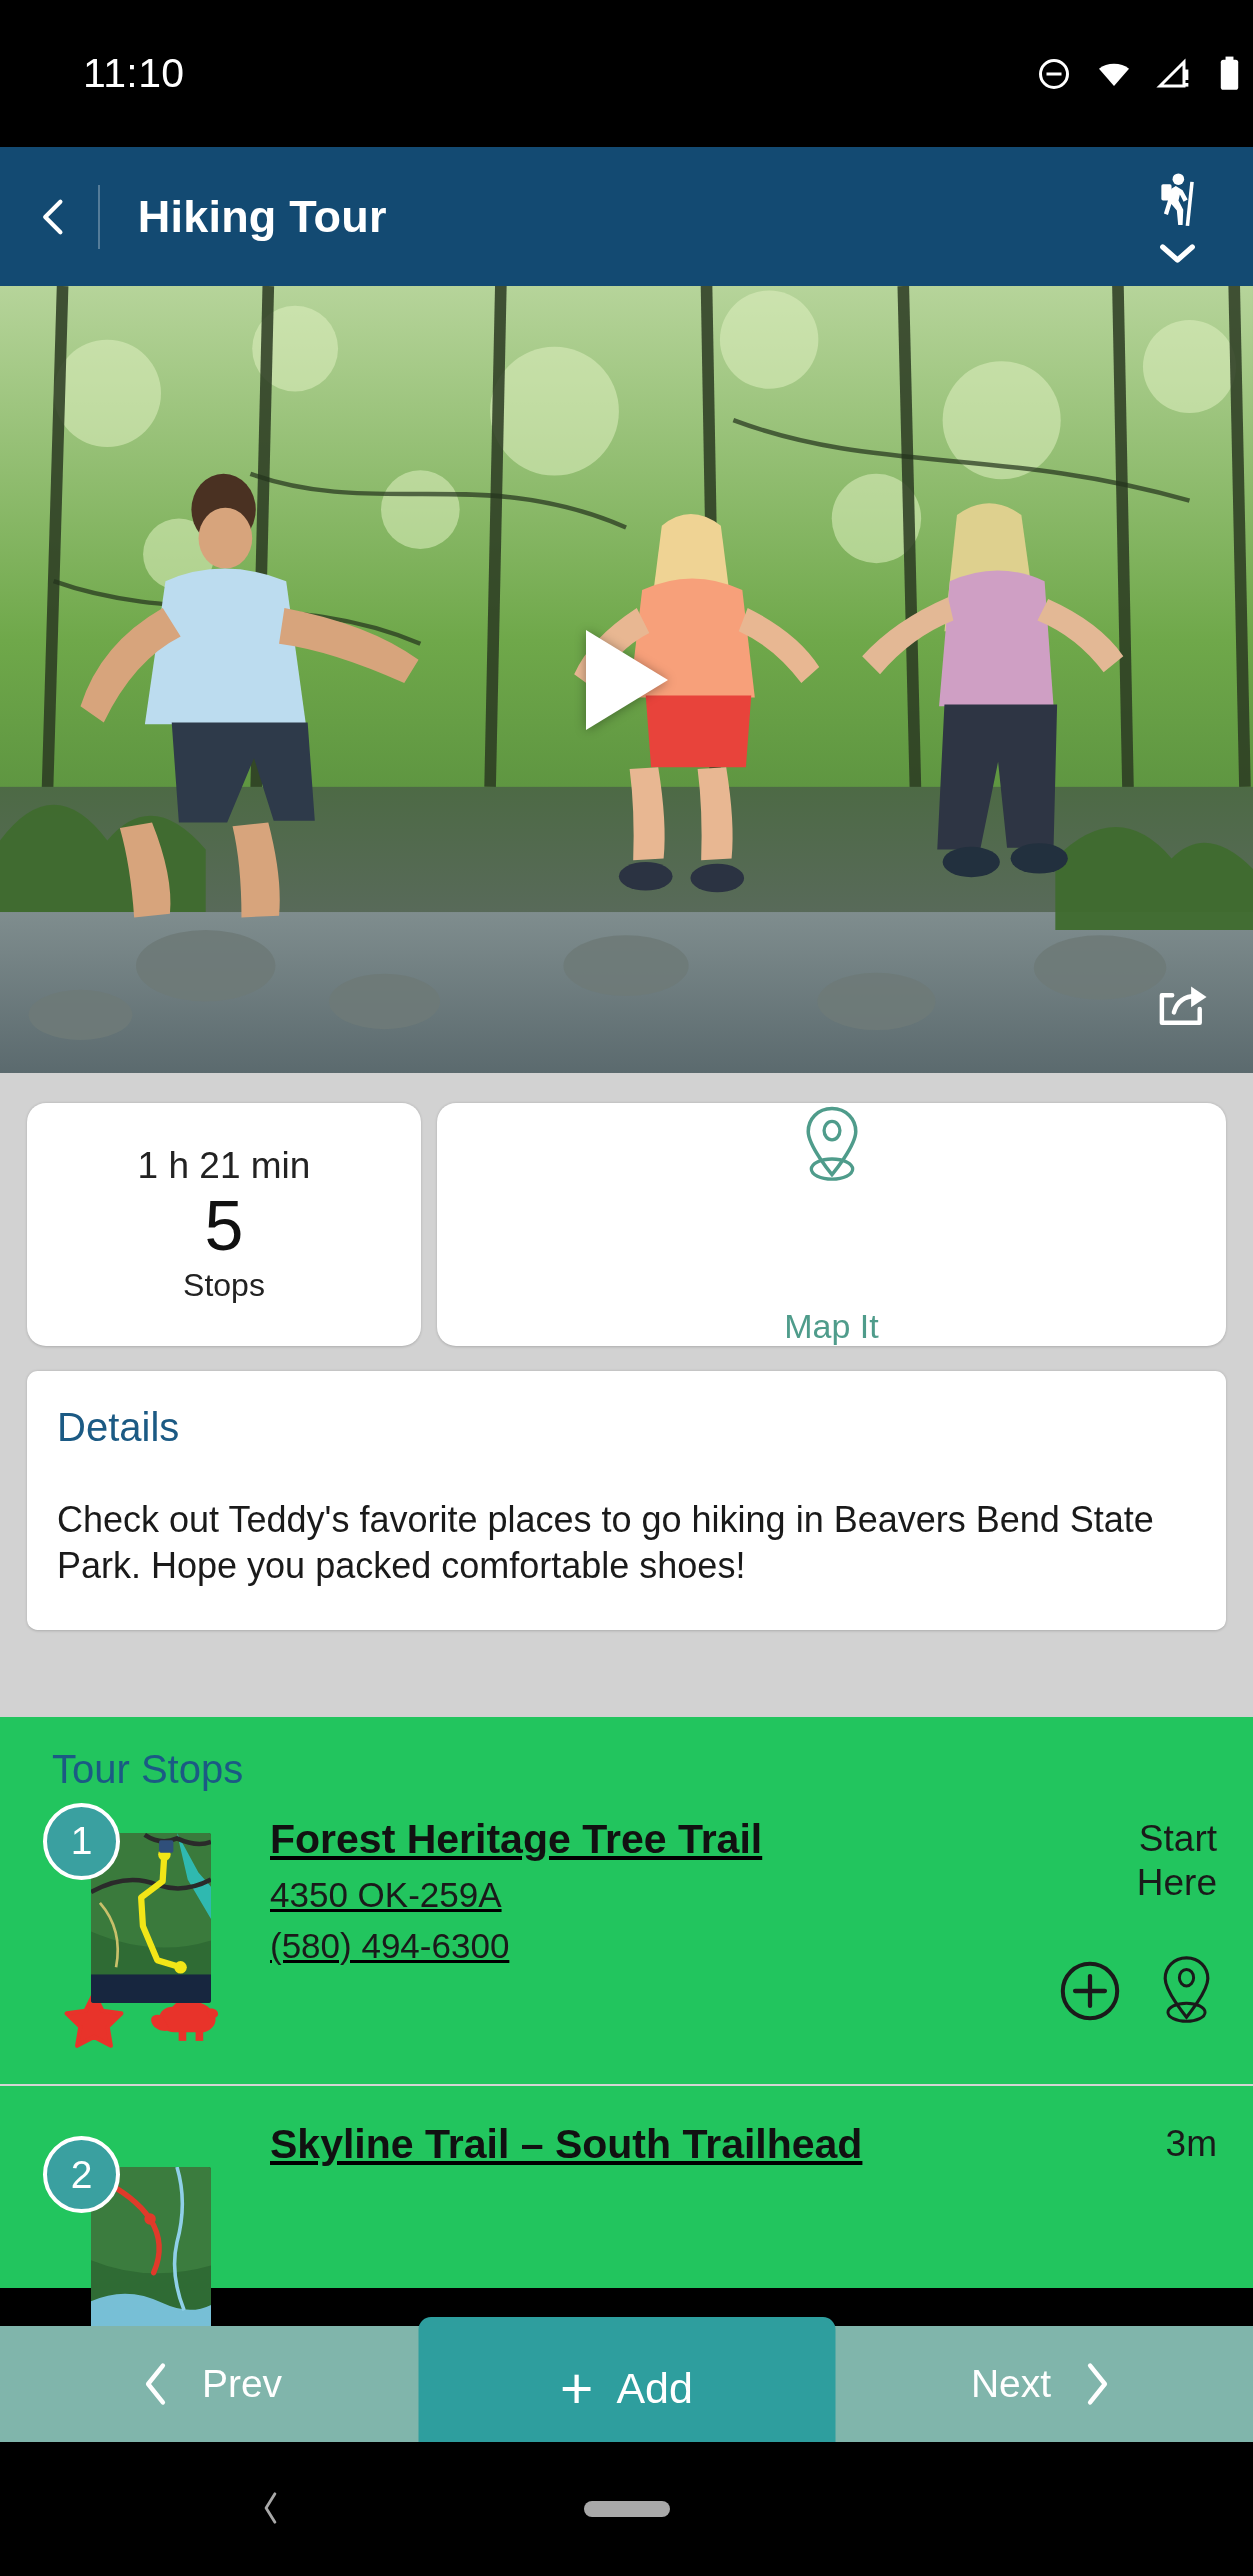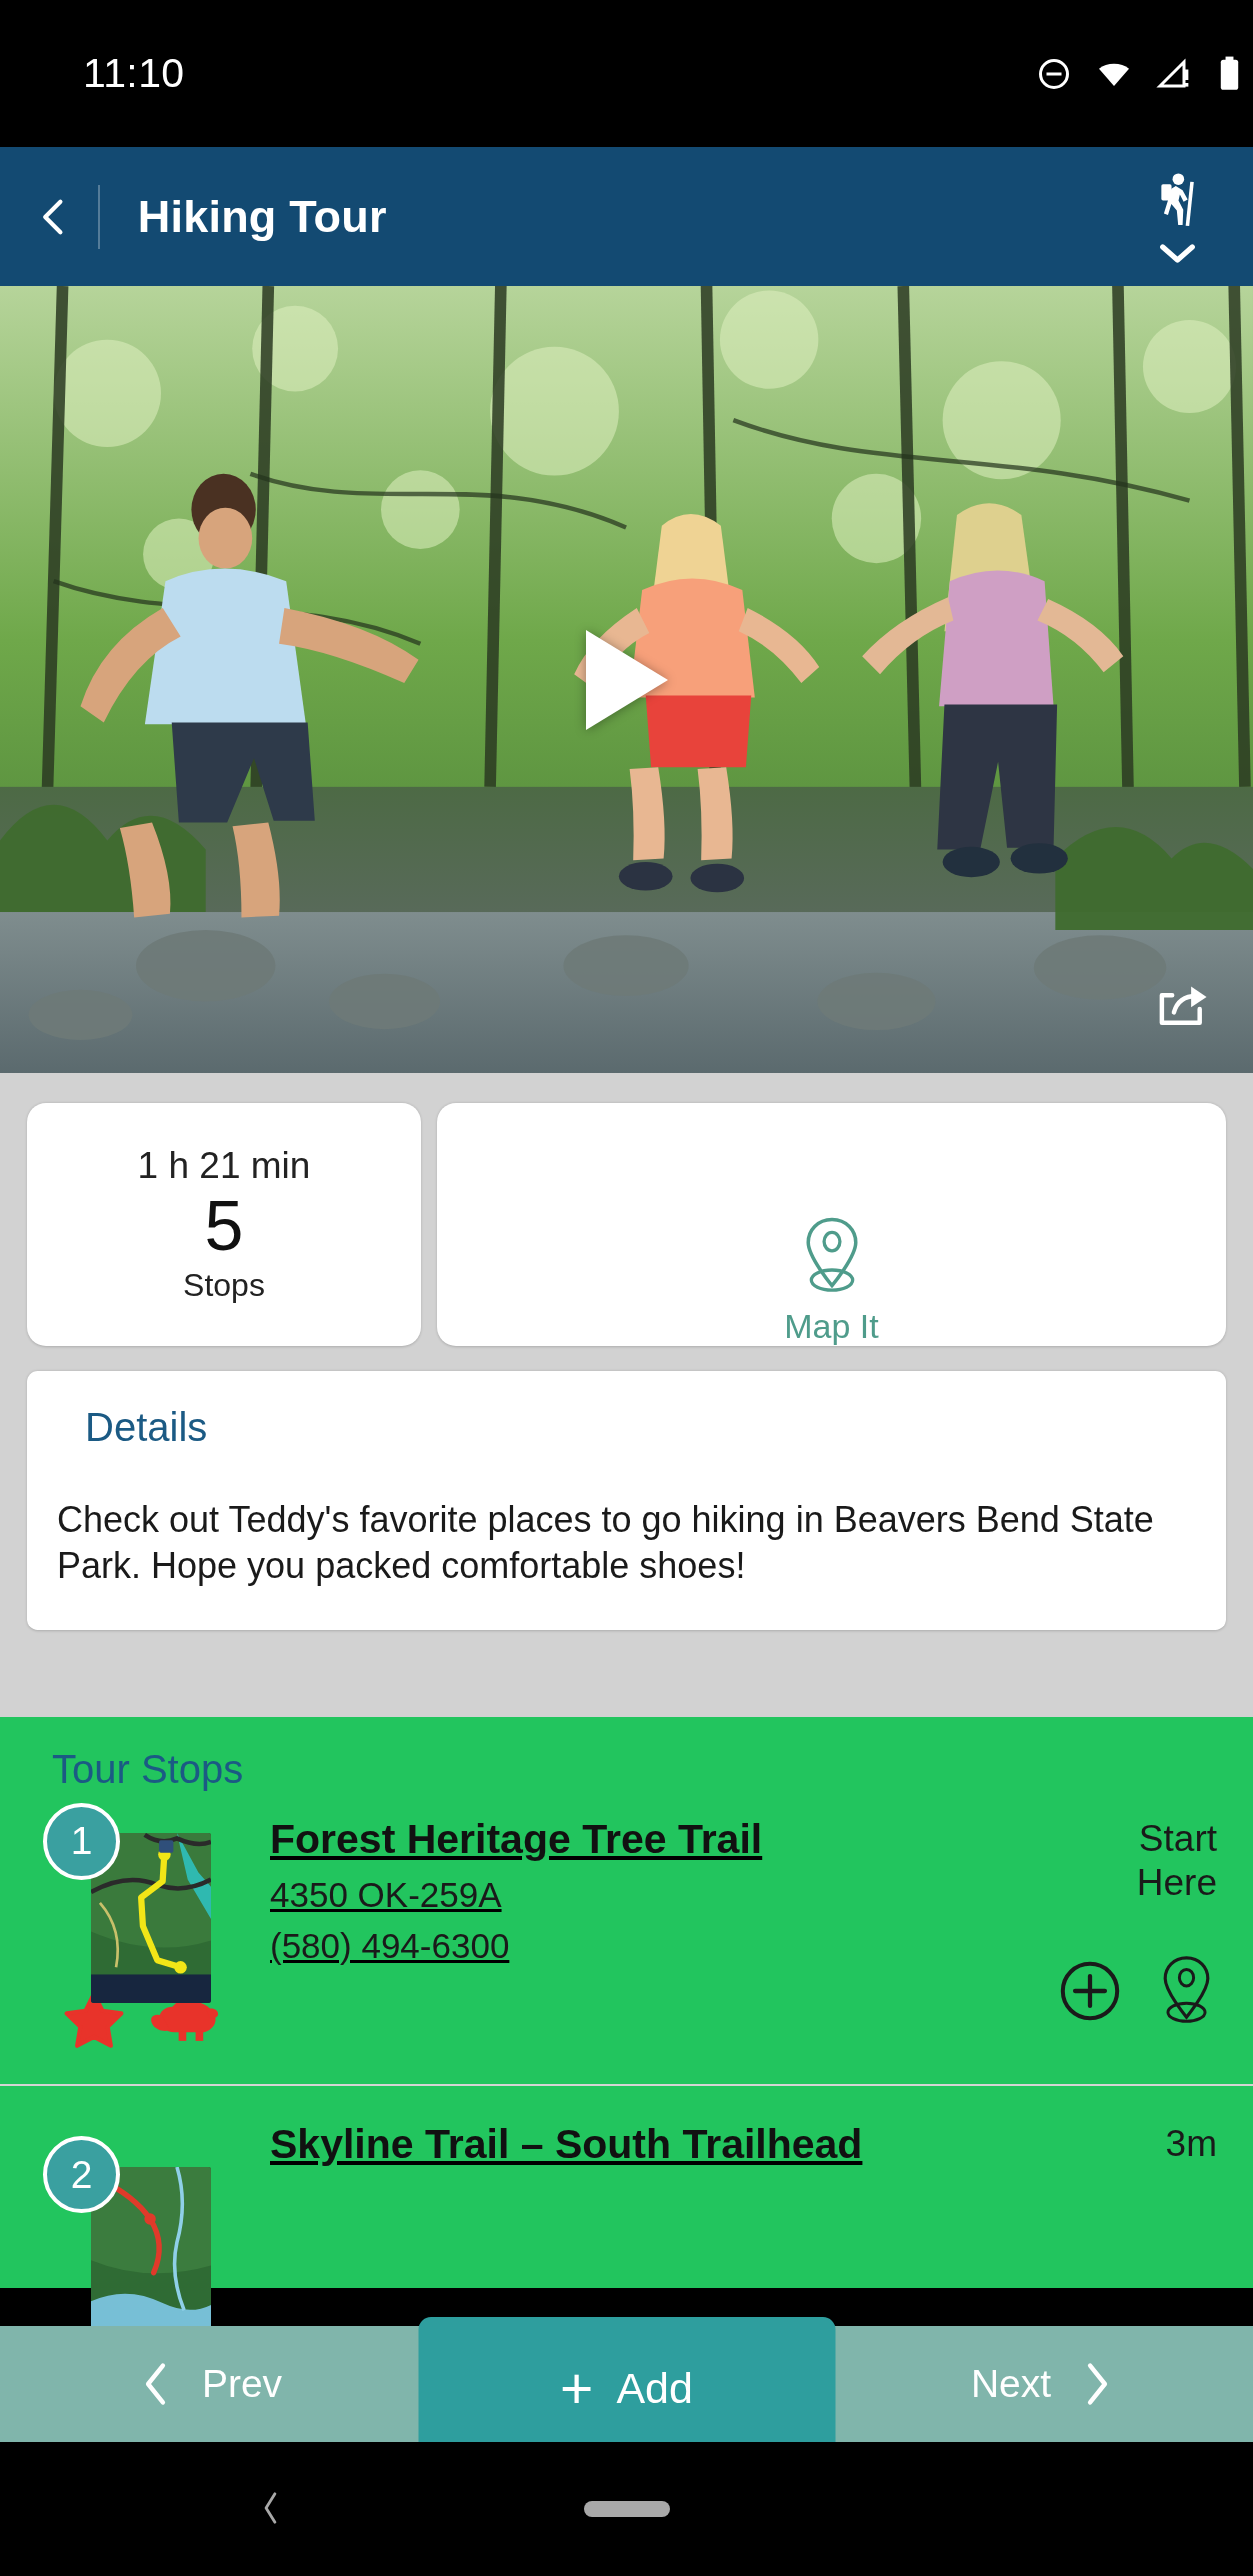--- a/index.html
+++ b/index.html
@@ -72,30 +72,30 @@
     width: 394px; height: 243px;
     display: flex; flex-direction: column;
     align-items: center; justify-content: center; gap: 3.6px;
   }
   .dur-time { font-size: 37px; color: #222; }
   .dur-count { font-size: 70px; color: #111; line-height: 1.05; font-weight: 400; }
   .dur-label { font-size: 32px; color: #222; }
   .card-map {
     flex: 1; height: 243px;
     display: flex; flex-direction: column;
-    align-items: center; justify-content: flex-end; gap: 7.2px;
+    align-items: center; justify-content: space-between; gap: 7.2px;
   }
   .map-label { font-size: 34px; color: #4f9c8b; }
 
   .card-details {
     margin: 25px 27px 0 27px; padding: 34px 30px 41px 30px;
     background: #fff; border-radius: 10.7px;
     box-shadow: 0 0.9px 2.7px rgba(0,0,0,.18);
   }
-  .details-title { font-size: 40px; color: #1b5a84; margin-bottom: 47px; margin-left: 28px; }
+  .details-title { font-size: 40px; color: #1b5a84; margin-bottom: 47px; }
   .details-text { font-size: 36px; color: #1a1a1a; line-height: 1.28; }
 
   
   .stops-wrap {
     position: absolute; left: 0; top: 1717px;
     width: 1253px; height: 571px; background: #22c55e;
   }
   .stops-title { font-size: 40px; color: #1b5a84; padding: 30px 0 0 52px; }
   .stop-row { display: flex; padding: 25px 36px 0 36px; position: relative; }
   .stop-thumb-wrap { position: relative; width: 175px; flex: none; }

